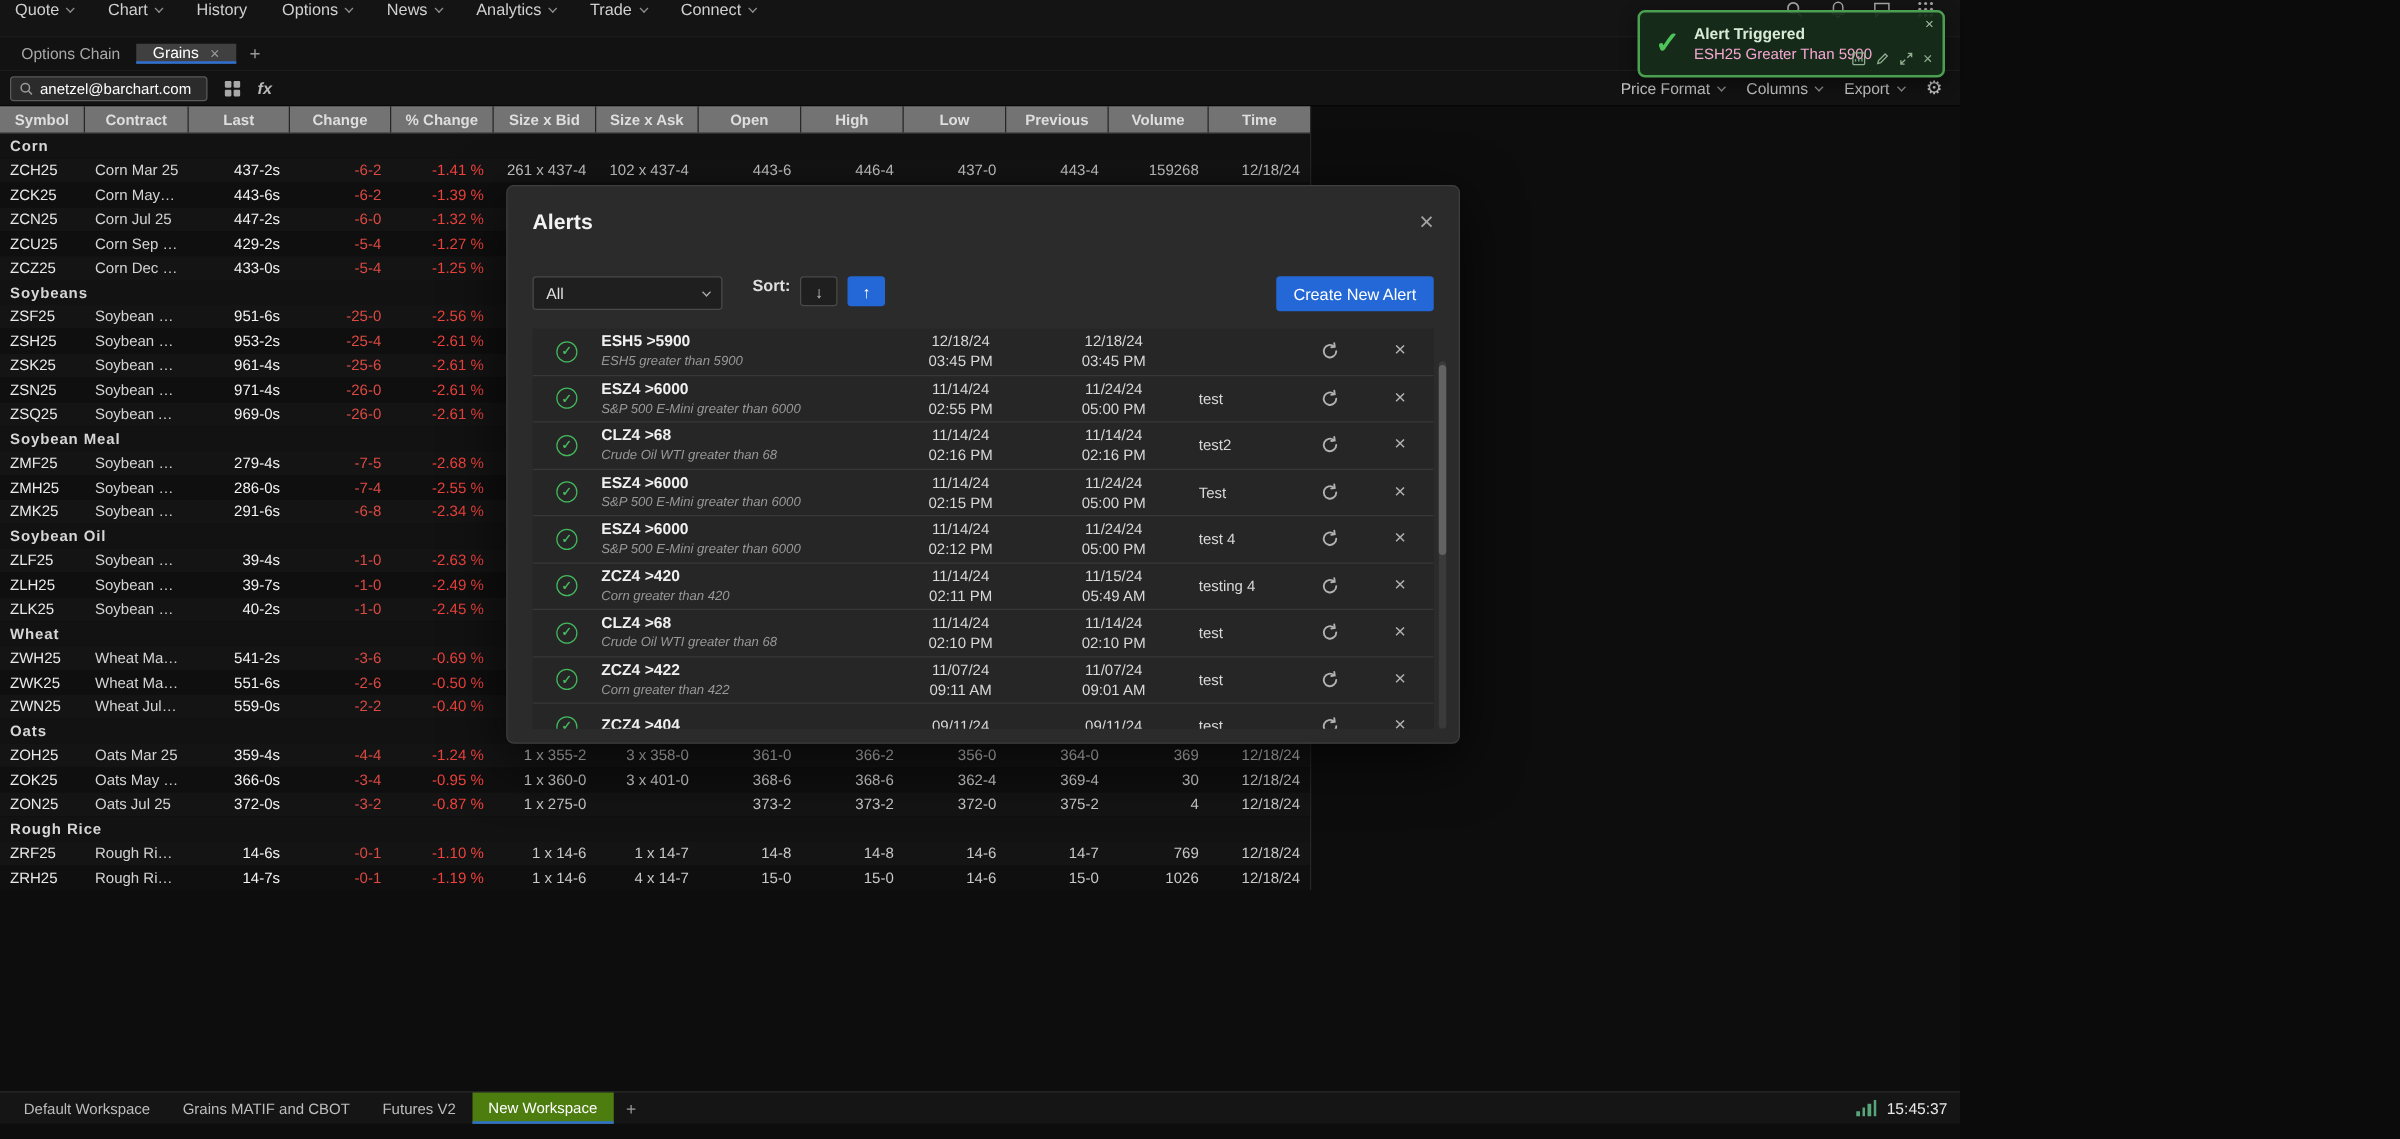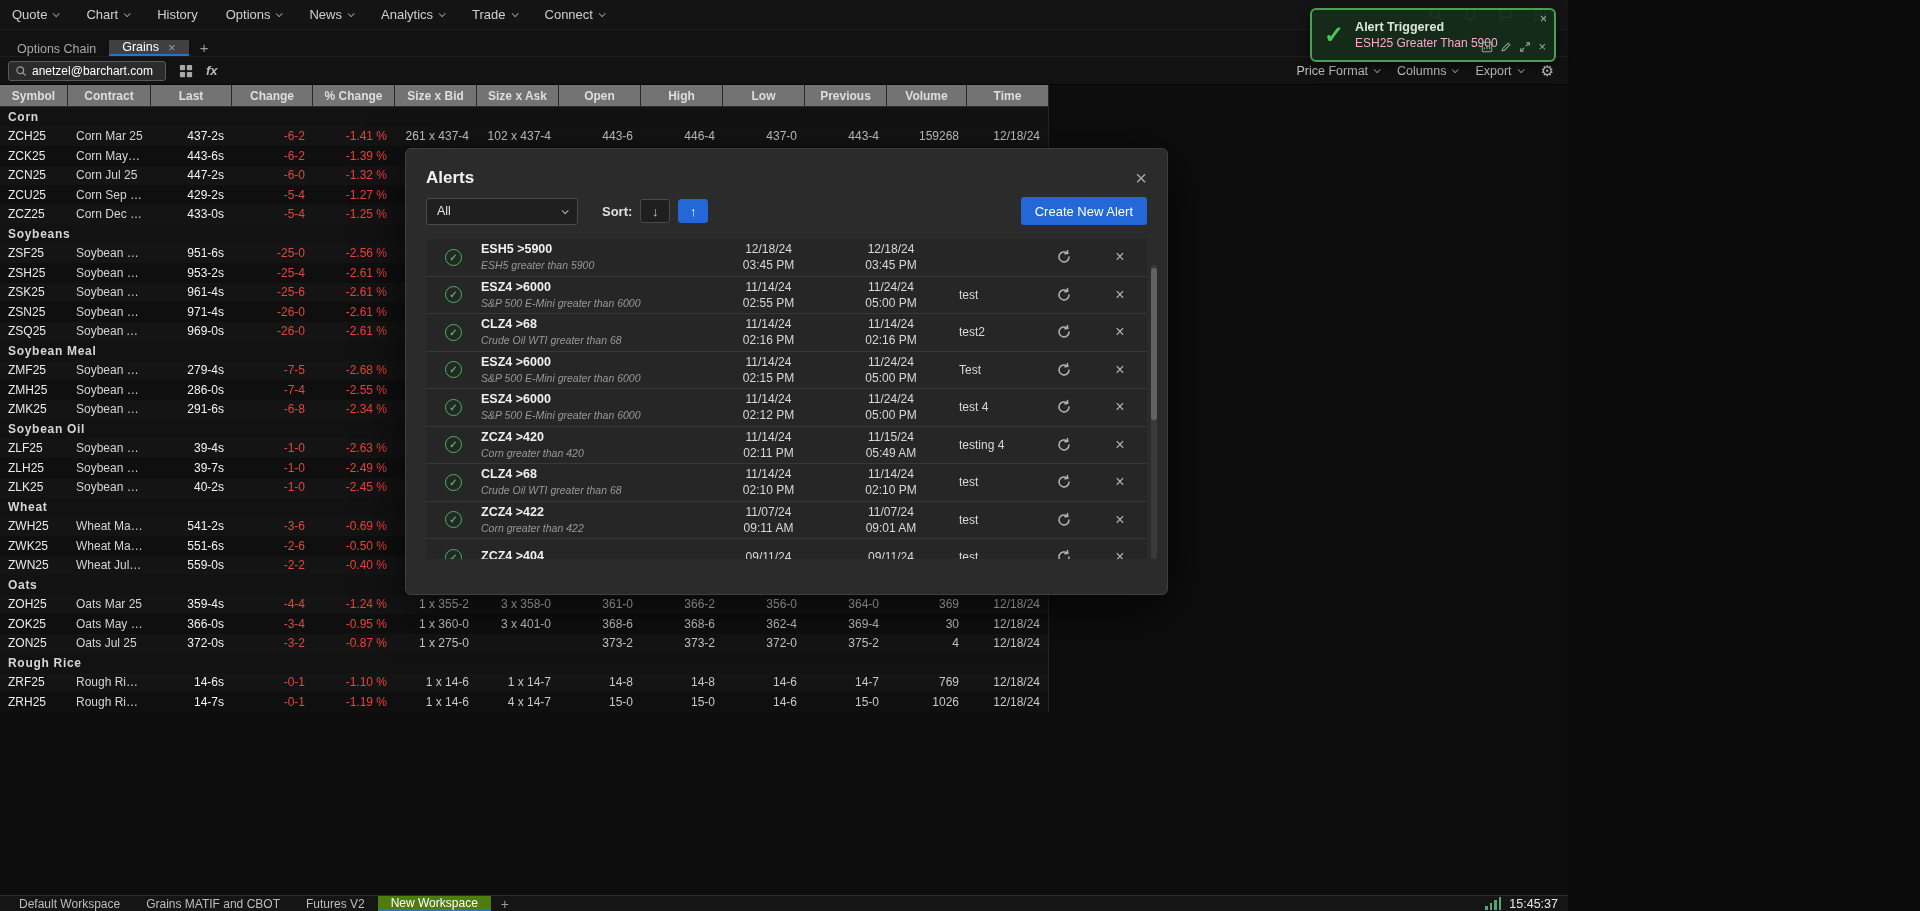--- a/index.html
+++ b/index.html
@@ -1,21 +1,21 @@
 <!DOCTYPE html>
 <html><head>
 <meta charset="utf-8">
 <style>
   *{box-sizing:border-box;margin:0;padding:0}
   body{width:1920px;height:911px;position:relative;overflow:hidden;background:#0b0b0b;
        font-family:"Liberation Sans",sans-serif;color:#ddd}
   .app{position:absolute;left:0;top:0;width:1568px;height:911px;background:#0d0d0d}
 
   
-  .menubar{height:30px;background:#141414;border-bottom:1px solid #1e1e1e;display:flex;align-items:center;padding:0 12px}
+  .menubar{height:30px;background:#141414;border-bottom:1px solid #1e1e1e;display:flex;align-items:flex-start;padding:0 12px}
   .menubar-items{display:flex;gap:28px;align-items:center}
   .menu-item{display:flex;align-items:center;gap:6px;font-size:13px;color:#d0d0d0;cursor:pointer;white-space:nowrap}
   .chev{width:5px;height:5px;border-right:1.4px solid #8f8f8f;border-bottom:1.4px solid #8f8f8f;
         transform:rotate(45deg) translateY(-1px);display:inline-block}
   .menubar-right{margin-left:auto;display:flex;gap:20px;align-items:center;color:#b0b0b0;padding-right:8px}
   .mb-icon{width:15px;height:15px;display:block;cursor:pointer}
 
   
   .tabbar{height:27px;background:#121212;display:flex;align-items:stretch;padding:0 4px;border-bottom:1px solid #1e1e1e}
   .tab{display:flex;align-items:center;gap:9px;padding:0 13px;font-size:12.5px;color:#a8a8a8;cursor:pointer;white-space:nowrap}
@@ -51,21 +51,21 @@
   .num{text-align:right}
   .c-sym{color:#eaeaea}.c-contract{color:#d4d4d4}.c-last{color:#f4f4f4}
   .c-chg{color:#dd4a43}.c-pct{color:#ef423c}
 
   
   .modal{position:absolute;left:405px;top:148px;width:763px;height:447px;background:#2b2b2b;border:1px solid #3f3f3f;
          border-radius:6px;box-shadow:0 12px 48px rgba(0,0,0,.72);padding:14px 20px 0;overflow:hidden;z-index:30}
   .modal-header{display:flex;align-items:center;justify-content:space-between;height:30px}
   .modal-title{font-size:17px;font-weight:bold;color:#f2f2f2}
   .modal-close{font-size:20px;color:#a5a5a5;cursor:pointer;line-height:1}
-  .modal-controls{display:flex;align-items:center;gap:8px;margin-top:4px;height:28px}
+  .modal-controls{display:flex;align-items:flex-start;gap:8px;margin-top:28px;height:28px}
   .dropdown{width:152px;height:27px;background:#1f1f1f;border:1px solid #4a4a4a;border-radius:3px;display:flex;
             align-items:center;justify-content:space-between;padding:0 10px;font-size:12.5px;color:#e2e2e2;cursor:pointer}
   .dropdown .chev{border-color:#b0b0b0}
   .sort-label{font-size:13px;font-weight:bold;color:#e0e0e0;margin-left:16px}
   .sort-btn{width:30px;height:24px;background:#1f1f1f;border:1px solid #4a4a4a;border-radius:3px;color:#c8c8c8;
             font-size:13px;cursor:pointer;font-family:inherit}
   .sort-btn.active{background:#2368d6;border-color:#2368d6;color:#fff}
   .create-btn{margin-left:auto;height:28px;background:#2368d6;border:0;border-radius:3px;color:#fff;font-size:13px;
               padding:0 14px;cursor:pointer;font-family:inherit}
   .alert-table{position:relative;margin-top:14px;--acols:55px 225px 125px 120px 85px 55px 58px}
@@ -96,21 +96,21 @@
   .toast-check{color:#4ec55b;font-size:24px;font-weight:bold;line-height:1}
   .toast-text{display:flex;flex-direction:column;gap:2px;}
   .toast-title{font-size:12.5px;font-weight:bold;color:#d9ead6;white-space:nowrap}
   .toast-msg{font-size:12px;color:#f9a8d4;white-space:nowrap}
   .toast-close{position:absolute;top:3px;right:7px;font-size:12px;color:#9fc0a0;cursor:pointer;line-height:1}
   .toast-actions{position:absolute;right:8px;bottom:7px;display:flex;gap:7px;align-items:center;color:#8fae90}
   .toast-actions svg{width:12px;height:12px;display:block;cursor:pointer}
   .toast-actions .x{font-size:13px;line-height:1;cursor:pointer}
 
   
-  .statusbar{position:absolute;left:0;bottom:0;width:1568px;height:16px;background:#151515;border-top:1px solid #2a2a2a;
+  .statusbar{position:absolute;left:0;bottom:12px;width:1568px;height:26px;background:#151515;border-top:1px solid #2a2a2a;
              display:flex;align-items:stretch;padding:0 6px}
   .ws-tab{display:flex;align-items:center;padding:0 13px;font-size:12px;color:#bdbdbd;cursor:pointer;white-space:nowrap}
   .ws-tab.active{background:#4d7c0f;color:#fff;border-bottom:2px solid #2f6fd0}
   .ws-add{display:flex;align-items:center;padding:0 10px;color:#9a9a9a;font-size:14px;cursor:pointer}
   .status-right{margin-left:auto;display:flex;align-items:center;gap:8px;padding-right:4px}
   .signal{display:flex;align-items:flex-end;gap:2px;height:13px}
   .signal i{width:2.5px;background:#57a578;display:block}
   .signal i:nth-child(1){height:4px}.signal i:nth-child(2){height:7px}
   .signal i:nth-child(3){height:10px}.signal i:nth-child(4){height:13px}
   .clock{font-size:12.5px;color:#e8e8e8}
@@ -182,21 +182,21 @@
             <circle cx="13" cy="8" r="1.3"></circle>
             <circle cx="3" cy="13" r="1.3"></circle>
             <circle cx="8" cy="13" r="1.3"></circle>
             <circle cx="13" cy="13" r="1.3"></circle>
           </svg>
       </span>
     </div>
   </div>
 
   <div class="tabbar">
-    <div style="display:flex;align-items:flex-end">
+    <div style="display:flex;align-items:center">
         <div class="tab">
           <span>Options Chain</span>
         </div>
         <div class="tab active">
           <span>Grains</span>
           <span class="tab-close">×</span>
         </div>
         <div class="tab-add">+</div>
       </div>
   </div>

